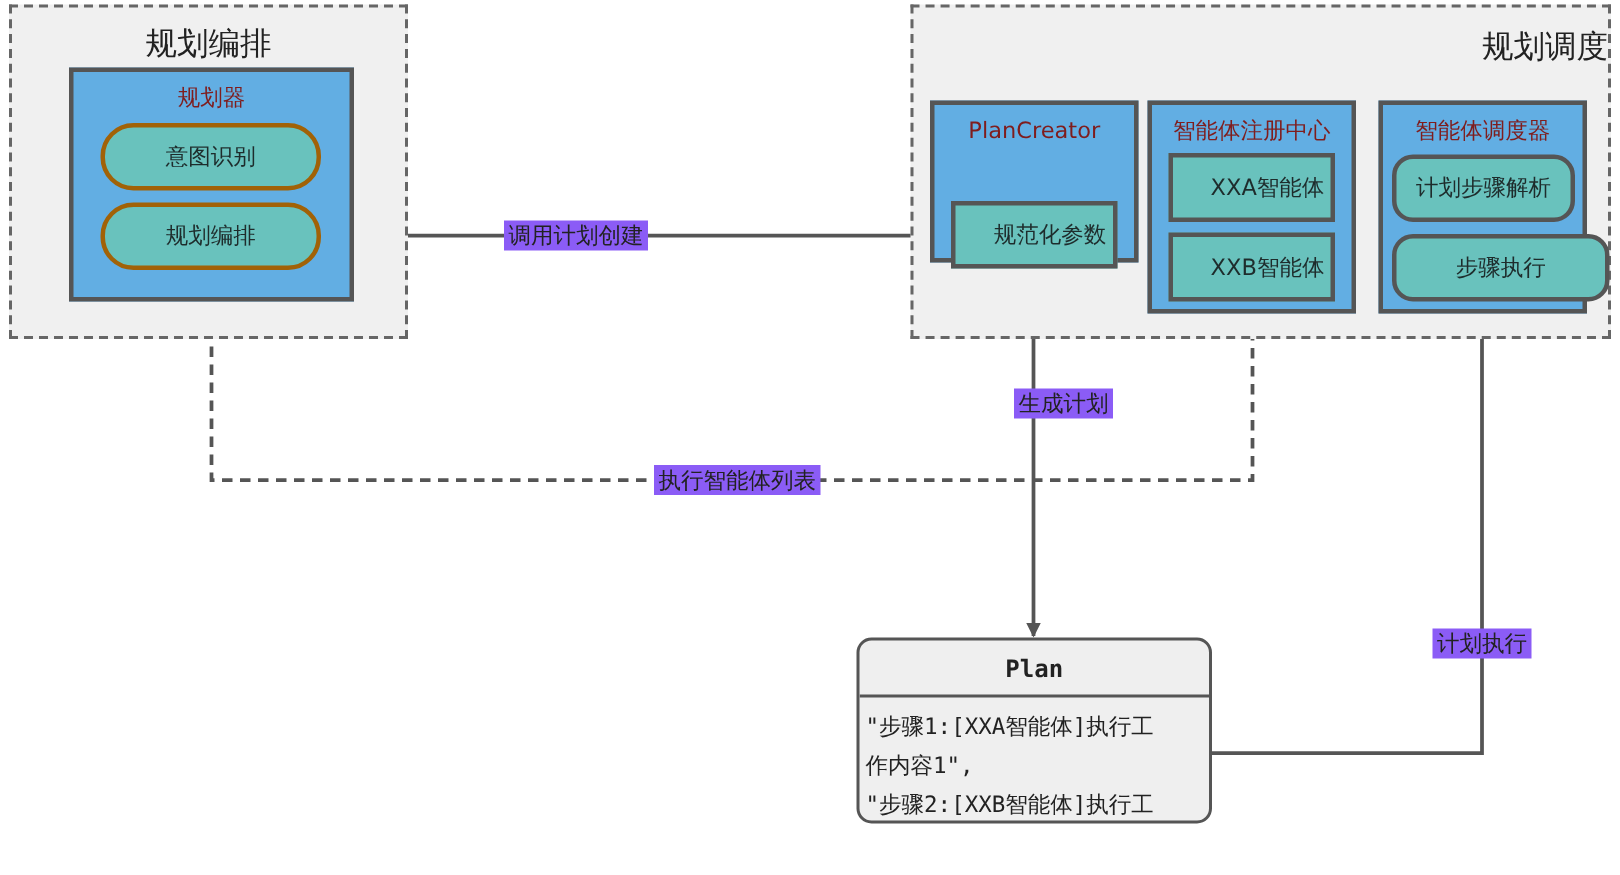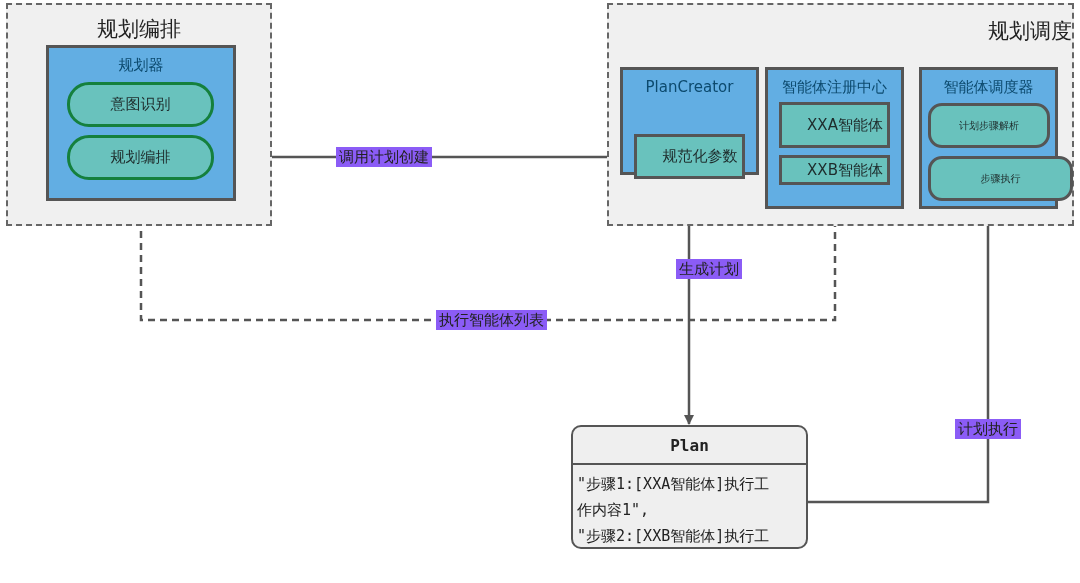--- a/index.html
+++ b/index.html
@@ -2,25 +2,25 @@
 <html><head>
 <meta charset="utf-8">
 <style>
   html, body { margin: 0; padding: 0; background: #ffffff; }
   body { width: 1080px; height: 583px; position: relative; overflow: hidden;
          font-family: "DejaVu Sans", "Liberation Sans", sans-serif; color: #222; }
   .abs { position: absolute; box-sizing: border-box; }
   .group { background: #f0f0f0; border: 2px dashed #666; }
   .group-title { position: absolute; left: 0; right: 0; text-align: center; font-size: 21px; color: #222; }
   .bluebox { background: #62aee3; border: 3px solid #555; }
-  .box-title { position: absolute; left: 0; right: 0; text-align: center; font-size: 15px; color: #0c4a6e; }
-  .pill { background: #69c2bd; border: 3px solid #15803d; border-radius: 22px; display: flex;
+  .box-title { position: absolute; left: 0; right: 0; text-align: center; font-size: 15px; color: #7f1d1d; }
+  .pill { background: #69c2bd; border: 3px solid #a16207; border-radius: 22px; display: flex;
           align-items: center; justify-content: center; font-size: 15px; color: #1e2c2c; }
   .rbox { background: #69c2bd; border: 3px solid #555; border-radius: 14px; display: flex;
-          align-items: center; justify-content: center; font-size: 10px; color: #1e2c2c; }
+          align-items: center; justify-content: center; font-size: 15px; color: #1e2c2c; }
   .sbox { background: #69c2bd; border: 3px solid #555; display: flex;
           align-items: center; justify-content: center; font-size: 15px; color: #1e2c2c; padding-left: 21px; }
   .edge-label { position: absolute; background: #8b5cf6; font-size: 15px; color: #222;
                 padding: 0 3px; white-space: nowrap; line-height: 20px; }
   .plan { background: #efefef; border: 2px solid #555; border-radius: 10px; overflow: hidden; }
   .plan-head { height: 36px; border-bottom: 2px solid #555; display: flex; align-items: center;
                justify-content: center; font-family: "DejaVu Sans Mono", "Liberation Mono", monospace;
                font-weight: bold; font-size: 16px; color: #222; }
   .plan-body { padding: 6px 4px 0 4px; font-family: "DejaVu Sans Mono", "Liberation Mono", monospace;
                font-size: 15px; line-height: 26px; color: #222; }
@@ -69,21 +69,21 @@
 <div class="abs sbox" style="left:634px; top:134px; width:111px; height:45px;">
   <span>规范化参数</span>
 </div>
 
 <div class="abs bluebox" style="left:765px; top:67px; width:139px; height:142px;">
   <div class="box-title" style="top:8px;">智能体注册中心</div>
 </div>
 <div class="abs sbox" style="left:779px; top:102px; width:111px; height:46px;">
   <span>XXA智能体</span>
 </div>
-<div class="abs sbox" style="left:779px; top:155px; width:111px; height:30px;">
+<div class="abs sbox" style="left:779px; top:155px; width:111px; height:46px;">
   <span>XXB智能体</span>
 </div>
 
 <div class="abs bluebox" style="left:919px; top:67px; width:139px; height:142px;">
   <div class="box-title" style="top:8px;">智能体调度器</div>
 </div>
 <div class="abs rbox" style="left:928px; top:103px; width:122px; height:45px;">
   <span>计划步骤解析</span>
 </div>
 <div class="abs rbox" style="left:928px; top:156px; width:145px; height:45px;">

